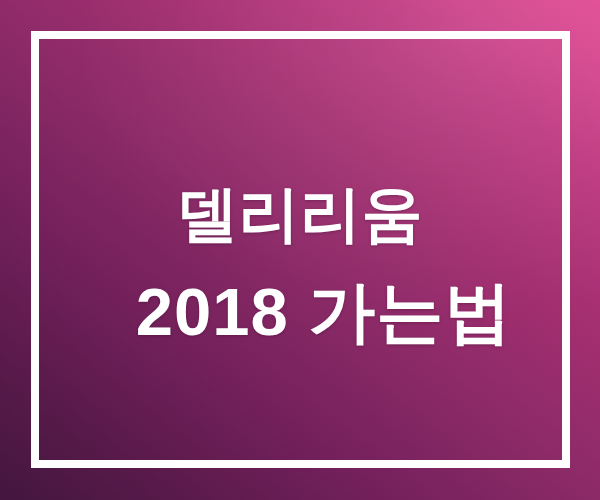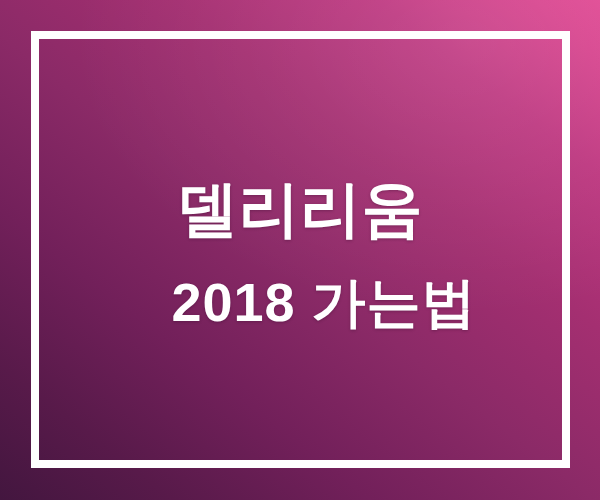--- a/index.html
+++ b/index.html
@@ -71,22 +71,22 @@
     display: block;
     color: #ffffff;
     font-weight: 700;
     font-size: 62px;
     line-height: 1.52;
     letter-spacing: 0.5px;
     white-space: pre;
     text-shadow: 0 1px 3px rgba(40, 8, 36, 0.30);
   }
 
-  #headline-line-1 { font-size: 61px; font-family: Liberation Mono, monospace; }
-  #headline-line-2 { font-size: 54px; letter-spacing: 1px; margin-left: 48px; }
+  #headline-line-1 { font-size: 61px; }
+  #headline-line-2 { font-size: 67px; letter-spacing: 1px; margin-left: 48px; }
 </style>
 </head>
 <body>
 
 <div id="poster">
 
   <div id="poster-background"></div>
   <div id="poster-sheen"></div>
 
   <div id="poster-frame"></div>

